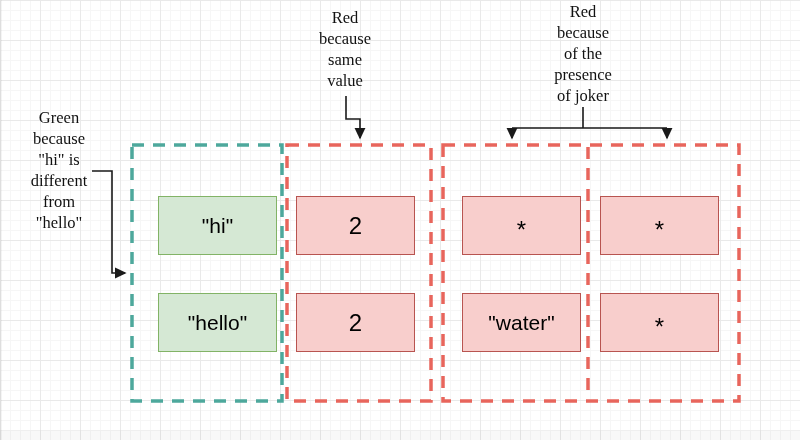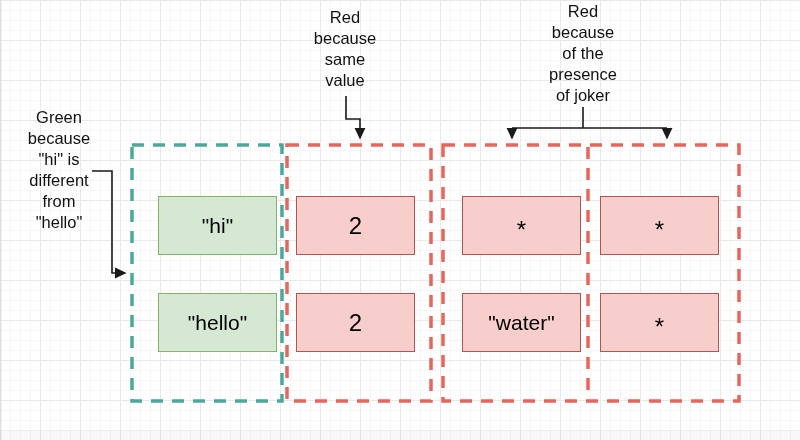--- a/index.html
+++ b/index.html
@@ -19,21 +19,21 @@
     position:absolute;width:119px;height:59px;
     display:flex;align-items:center;justify-content:center;
     font-size:21px;color:#000;box-sizing:border-box;
   }
   .cell.green{background:#d5e8d4;border:1px solid #82b366;}
   .cell.pink{background:#f8cecc;border:1px solid #b85450;}
   .cell .num{font-size:24px;}
   .cell .star{font-size:24px;line-height:10px;transform:translateY(4px);}
   .note{
     position:absolute;text-align:center;color:#111;
-    font-family:Liberation Sans, sans-serif;
+    font-family:Liberation Serif, serif;
     font-size:16.5px;line-height:21px;white-space:pre-line;
   }
   .bottom-band{position:absolute;left:0;top:430px;width:800px;height:10px;background:rgba(0,0,0,0.028);}
   .left-edge{position:absolute;left:0;top:0;width:2px;height:440px;background:rgba(0,0,0,0.045);}
 </style>
 </head>
 <body>
 
 <svg class="svg-layer" viewBox="0 0 800 440">
   <defs>

